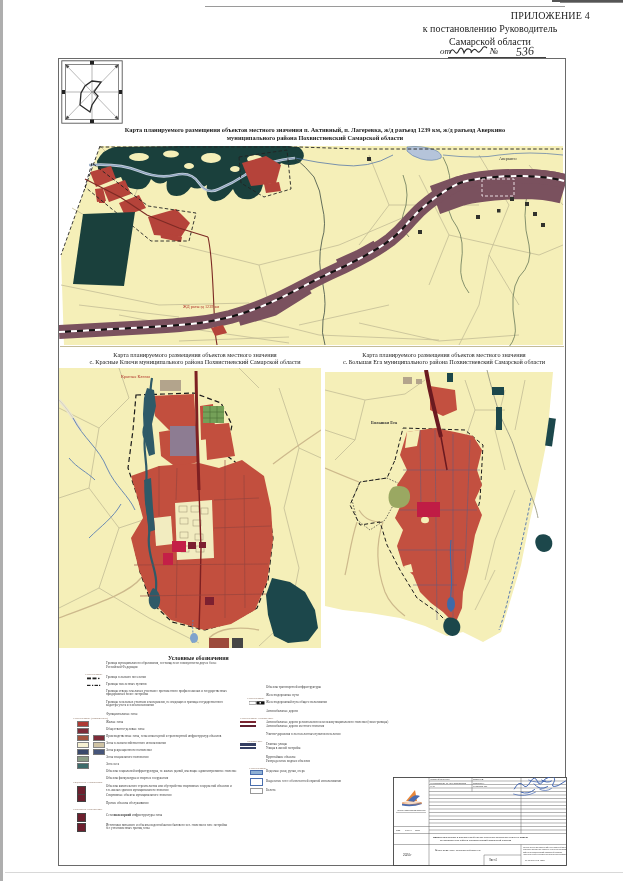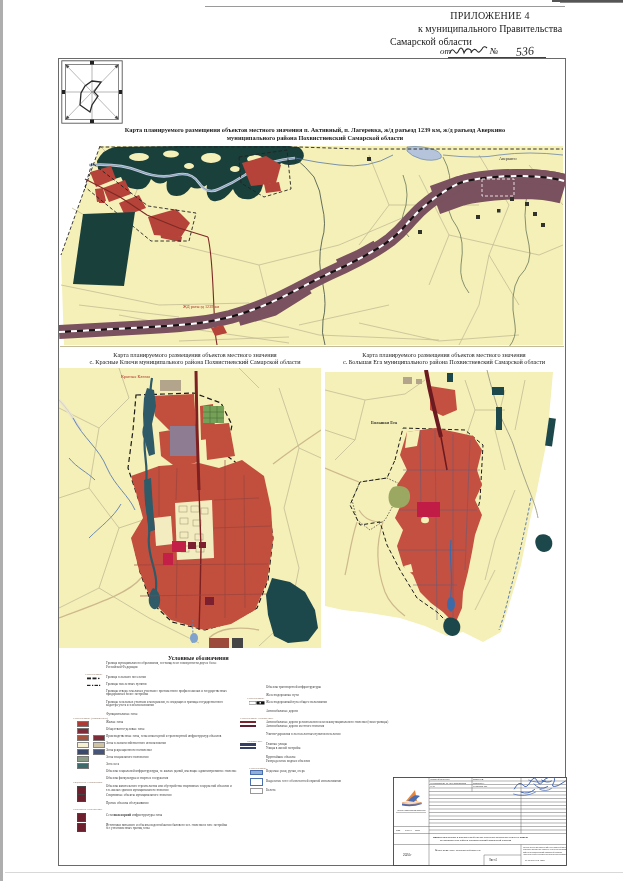--- a/index.html
+++ b/index.html
@@ -8,23 +8,23 @@
 <body>
 <div id="page">
 
 <div class="abs" style="left:0;top:0;width:3px;height:881px;background:#aeaeae"></div>
 
 <div class="abs" style="left:205px;top:6px;width:360px;height:1px;background:#9a9a9a"></div>
 
 <div class="abs" style="left:552px;top:0;width:71px;height:2px;background:#555"></div>
 <div class="abs" style="left:560px;top:2px;width:63px;height:1px;background:#888"></div>
 
-<div class="t" style="left:390px;top:10px;width:200px;text-align:center;font-size:10px;letter-spacing:0.2px">ПРИЛОЖЕНИЕ 4</div>
-<div class="t" style="left:390px;top:23px;width:200px;text-align:center;font-size:10px">к муниципального Правительства</div>
-<div class="t" style="left:390px;top:36px;width:200px;font-size:10px">Самарской области</div>
+<div class="t" style="left:390px;top:10px;width:200px;text-align:right;font-size:10px;letter-spacing:0.2px">ПРИЛОЖЕНИЕ 4</div>
+<div class="t" style="left:390px;top:23px;width:200px;text-align:center;font-size:10px">к постановлению Руководитель</div>
+<div class="t" style="left:390px;top:36px;width:200px;text-align:center;font-size:10px">Самарской области</div>
 
 <svg class="abs" style="left:438px;top:42px" width="120" height="18" viewBox="0 0 120 18">
 <text x="2" y="12" font-family="Liberation Serif" font-size="9" font-style="italic" fill="#222">от</text>
 <path d="M12 11 q2 -6 5 -1 q2 3 4 -2 q2 -4 4 0 l1 3 q2 -5 5 -4 q3 1 2 4 q3 -6 6 -2 q2 3 5 -2 q2 -4 5 -1" fill="none" stroke="#2a2a2a" stroke-width="1.1"></path>
 <text x="52" y="12" font-family="Liberation Serif" font-size="9" font-style="italic" fill="#222">№</text>
 <g transform="rotate(-5 90 10)">
         <text x="78" y="13" font-family="Liberation Serif" font-size="12" font-style="italic" fill="#2a2a2a">536</text>
       </g>
 <line x1="10" y1="15.5" x2="108" y2="15.5" stroke="#2a2a2a" stroke-width="0.9"></line>
 </svg>

